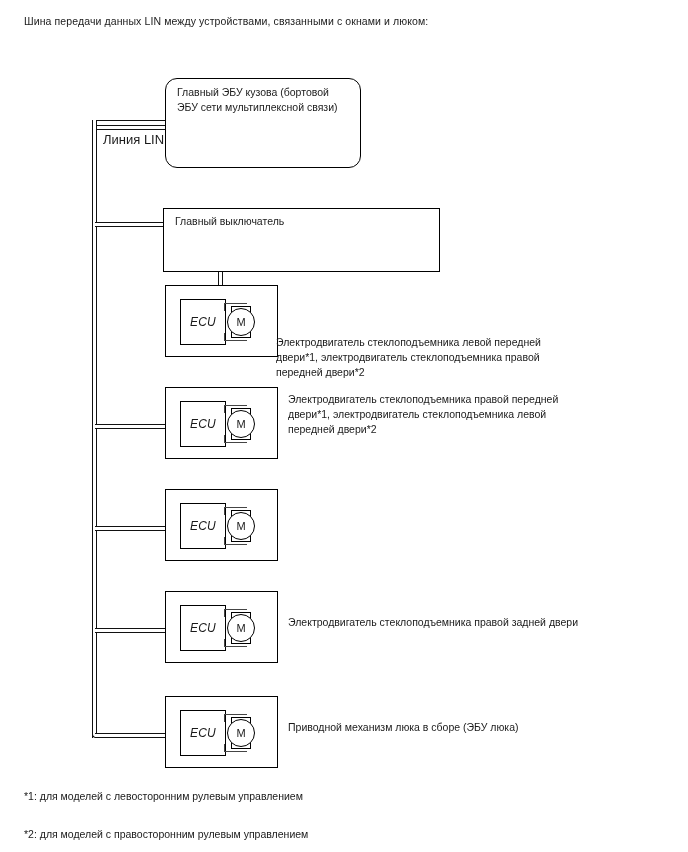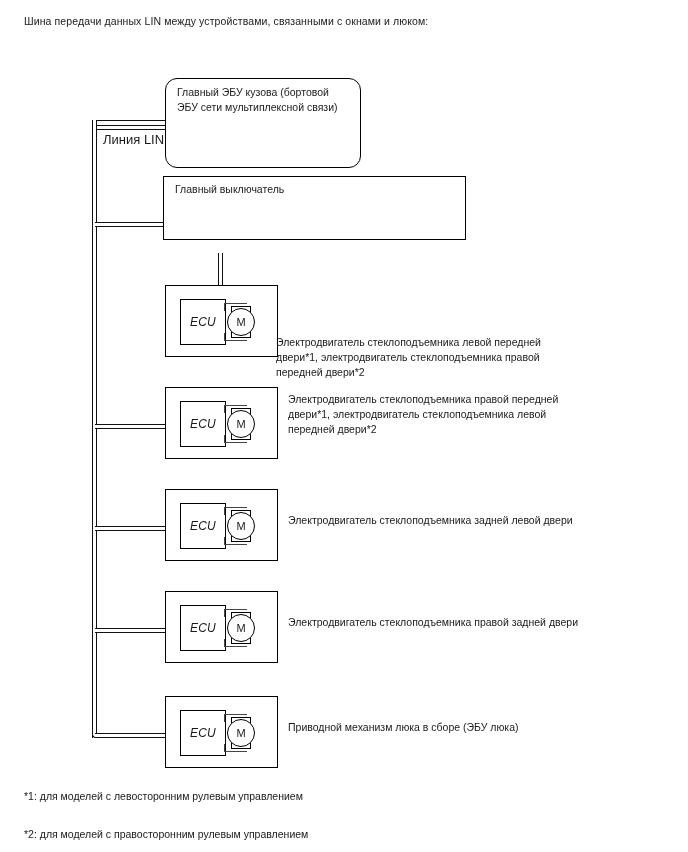--- a/index.html
+++ b/index.html
@@ -166,21 +166,21 @@
 
   <div class="bus-v" style="left:218px; top:253px; height:32px;"></div>
 
   <div class="lin-label" style="left:102px; top:133px;">Линия LIN</div>
 
   <div class="box-rounded" style="left:165px; top:78px; width:196px; height:90px;">
     <div class="box-label" style="left:11px; top:6px; width:180px;">Главный ЭБУ кузова (бортовой
 ЭБУ сети мультиплексной связи)</div>
   </div>
 
-  <div class="box-square" style="left:163px; top:176px; width:303px; height:64px;">
+  <div class="box-square" style="left:163px; top:208px; width:277px; height:64px;">
     <div class="box-label" style="left:11px; top:5px; width:285px;">Главный выключатель</div>
   </div>
 
   <div class="box-square" style="left:165px; top:285px; width:113px; height:72px;">
     <div class="ecu-inner" style="left:14px; top:13px; width:46px; height:46px;">
       <span>ECU</span>
     </div>
     <div class="motor-wire" style="left:58px; top:17px;  width:23px; height:8px;"></div>
     <div class="motor-wire-b" style="left:58px; top:47px;  width:23px; height:8px;"></div>
     <div class="motor-rect" style="left:65px; top:20px;  width:20px; height:32px;"></div>
@@ -207,21 +207,20 @@
     <div class="ecu-inner" style="left:14px; top:13px; width:46px; height:46px;">
       <span>ECU</span>
     </div>
     <div class="motor-wire" style="left:58px; top:17px;  width:23px; height:8px;"></div>
     <div class="motor-wire-b" style="left:58px; top:47px;  width:23px; height:8px;"></div>
     <div class="motor-rect" style="left:65px; top:20px;  width:20px; height:32px;"></div>
     <div class="motor-circle" style="left:61px; top:22px; width:28px; height:28px;">
       <span>M</span>
     </div>
   </div>
-  <div class="box-label" style="left:288px; top:513px; width:310px;">Электродвигатель стеклоподъемника задней левой двери</div>
 
   <div class="box-square" style="left:165px; top:591px; width:113px; height:72px;">
     <div class="ecu-inner" style="left:14px; top:13px; width:46px; height:46px;">
       <span>ECU</span>
     </div>
     <div class="motor-wire" style="left:58px; top:17px;  width:23px; height:8px;"></div>
     <div class="motor-wire-b" style="left:58px; top:47px;  width:23px; height:8px;"></div>
     <div class="motor-rect" style="left:65px; top:20px;  width:20px; height:32px;"></div>
     <div class="motor-circle" style="left:61px; top:22px; width:28px; height:28px;">
       <span>M</span>

